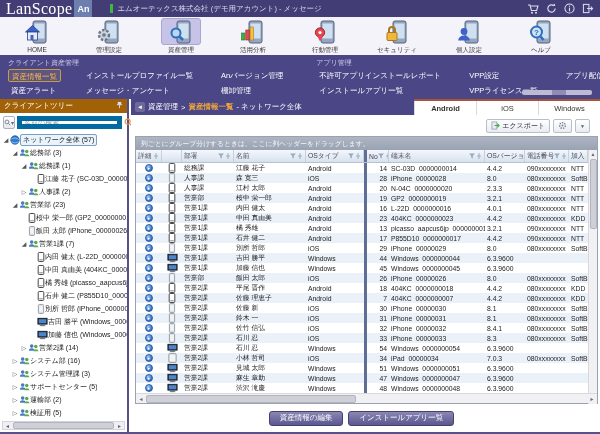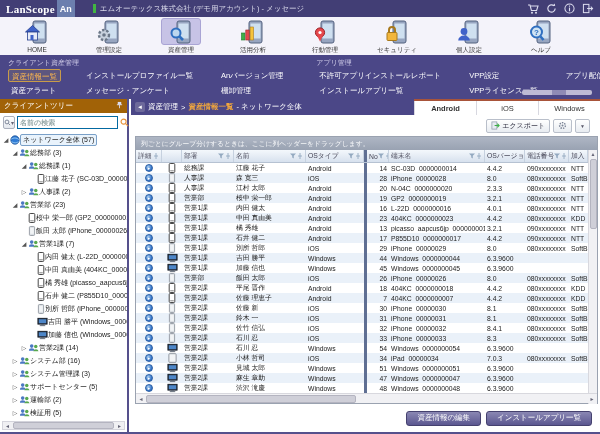--- a/index.html
+++ b/index.html
@@ -5,21 +5,21 @@
   * { margin:0; padding:0; box-sizing:border-box; }
   html,body { background:#888; }
   #app {
     position:relative; width:600px; height:434px; background:#fff;
     font-family:"Liberation Sans","DejaVu Sans",sans-serif; overflow:hidden;
     border-bottom:2px solid #55508c;
   }
   
   .titlebar { position:absolute; top:0; left:0; width:600px; height:17px; background:#423e75;
     display:flex; align-items:center; padding:0 6px; color:#fff; }
-  .logo-text { font-family:"Liberation Serif","DejaVu Serif",serif; font-size:11px; letter-spacing:.3px;font-weight:bold; }
+  .logo-text { font-family:"Liberation Serif","DejaVu Serif",serif; font-size:16px; letter-spacing:.3px; }
   .logo-badge { background:#6c7fae; color:#fff; font-size:9px; font-weight:bold; padding:16px 3px; margin-left:2px; border-radius:1px; }
   .green-dot { width:3px; height:9px; background:#41b541; margin:0 4px 0 18px; }
   .account { font-size:7.5px; color:#d9d9ea; }
   .tb-icons { margin-left:auto; display:flex; gap:7px; align-items:center; }
   .tb-icons span { display:inline-flex; cursor:pointer; }
   
   .navbar { position:absolute; top:17px; left:0; width:600px; height:38px; background:#f4f3fa;
     display:flex; align-items:flex-start; padding:1px 0 0 14px; gap:26px; }
   .nav-item { display:flex; flex-direction:column; align-items:center; width:46px; cursor:pointer; }
   .nav-icon-box { width:40px; height:27px; display:flex; align-items:center; justify-content:center; border-radius:3px; }
@@ -36,21 +36,21 @@
   .sm-item.active { color:#ffb84d; border:1px solid #c89b4a; background:#5d567f; border-radius:2px; }
   .sm-scroll { position:absolute; right:8px; bottom:4px; width:70px; height:5px; background:#bdbad4; border-radius:2px; }
   .sm-scroll i { display:block; width:14px; height:5px; background:#8f8bb5; margin-left:30px; }
   
   .treepanel { position:absolute; top:99px; left:0; width:129px; bottom:0; background:#fff; border-right:2px solid #55508c; }
   .tree-header { height:14px; background:#a16207; color:#fff; font-size:7.5px; display:flex; align-items:center; padding:0 4px; }
   .tree-header .pin { margin-left:auto; cursor:pointer; }
   .tree-search { height:18px; display:flex; align-items:center; gap:2px; padding:2px 3px; background:#fff; }
   .ts-drop { width:18px; height:13px; border:1px solid #aab0bd; border-radius:2px; background:linear-gradient(#fff,#e4e8ee);
     font-size:6px; color:#667; display:flex; align-items:center; justify-content:center; cursor:pointer; }
-  .ts-input { flex:1; height:13px; border:1px solid #0369a1; font-size:7px; padding:0 2px; color:#999;font-weight:bold; }
+  .ts-input { flex:1; height:13px; border:5px solid #0369a1; font-size:7px; padding:0 2px; color:#999; }
   .ts-input::placeholder { color:#9aa; }
   .ts-mag { cursor:pointer; display:inline-flex; }
   .tree-body { position:absolute; top:32px; left:0; right:0; bottom:14px; overflow:hidden; padding-top:2px; }
   .tnode { height:13px; display:flex; align-items:center; font-size:7px; color:#222; white-space:nowrap; cursor:pointer; overflow:hidden; }
   .tnode .exp { width:8px; font-size:6px; color:#555; text-align:center; flex:none; }
   .tnode .tlabel { overflow:hidden; text-overflow:clip; }
   .tnode.selected .tlabel { border:1px solid #7aa0c8; background:#e9f3fc; border-radius:2px; padding:0 2px; }
   .tree-hscroll { position:absolute; bottom:2px; left:2px; right:2px; height:9px; background:#f0f0f3; border:1px solid #d4d4dc;
     display:flex; align-items:center; }
   .tree-hscroll .arr { width:9px; font-size:5px; color:#667; text-align:center; cursor:pointer; }
@@ -98,21 +98,21 @@
     display:flex; flex-direction:column; align-items:center; }
   .vscroll .varr { font-size:5px; color:#667; height:9px; line-height:9px; cursor:pointer; }
   .vscroll .vthumb { width:7px; height:70px; background:#cfcfd8; border:1px solid #b4b4c0; border-radius:2px; cursor:grab; }
   .vscroll .sp { flex:1; }
   .ghscroll { position:absolute; left:0; right:0; bottom:0; height:10px; background:#f1f1f4; border-top:1px solid #d8d8de;
     display:flex; align-items:center; }
   .ghscroll .arr { width:10px; font-size:5px; color:#667; text-align:center; cursor:pointer; }
   .ghscroll .thumb { width:210px; height:8px; background:#cfcfd8; border:1px solid #b4b4c0; border-radius:2px; cursor:grab; }
   
   .footerbar { position:absolute; left:0; right:0; bottom:3px; height:22px; display:flex; align-items:center;
-    justify-content:flex-end; gap:5px; padding-right:8px; background:#fff; }
+    justify-content:center; gap:5px; padding-right:8px; background:#fff; }
   .f-btn { height:15px; border:1px solid #45416f; border-radius:3px; background:linear-gradient(#8a87b3,#5b5790);
     color:#fff; font-size:7.5px; padding:0 10px; display:inline-flex; align-items:center; cursor:pointer; }
 </style>
 </head>
 <body>
 
 <div id="app">
 
   <div class="titlebar">
     <span class="logo-text">LanScope</span>

